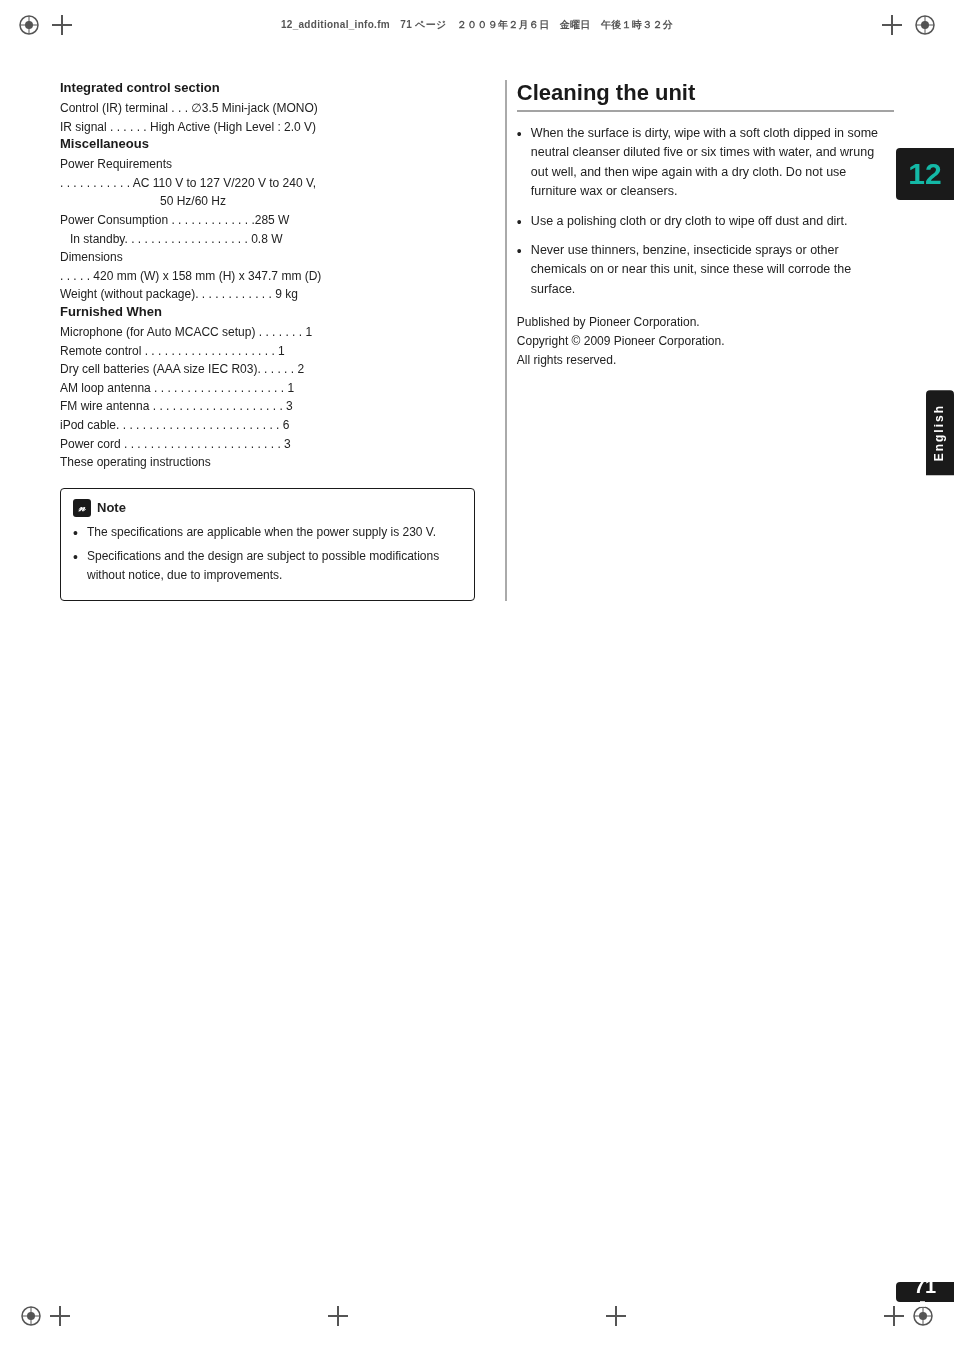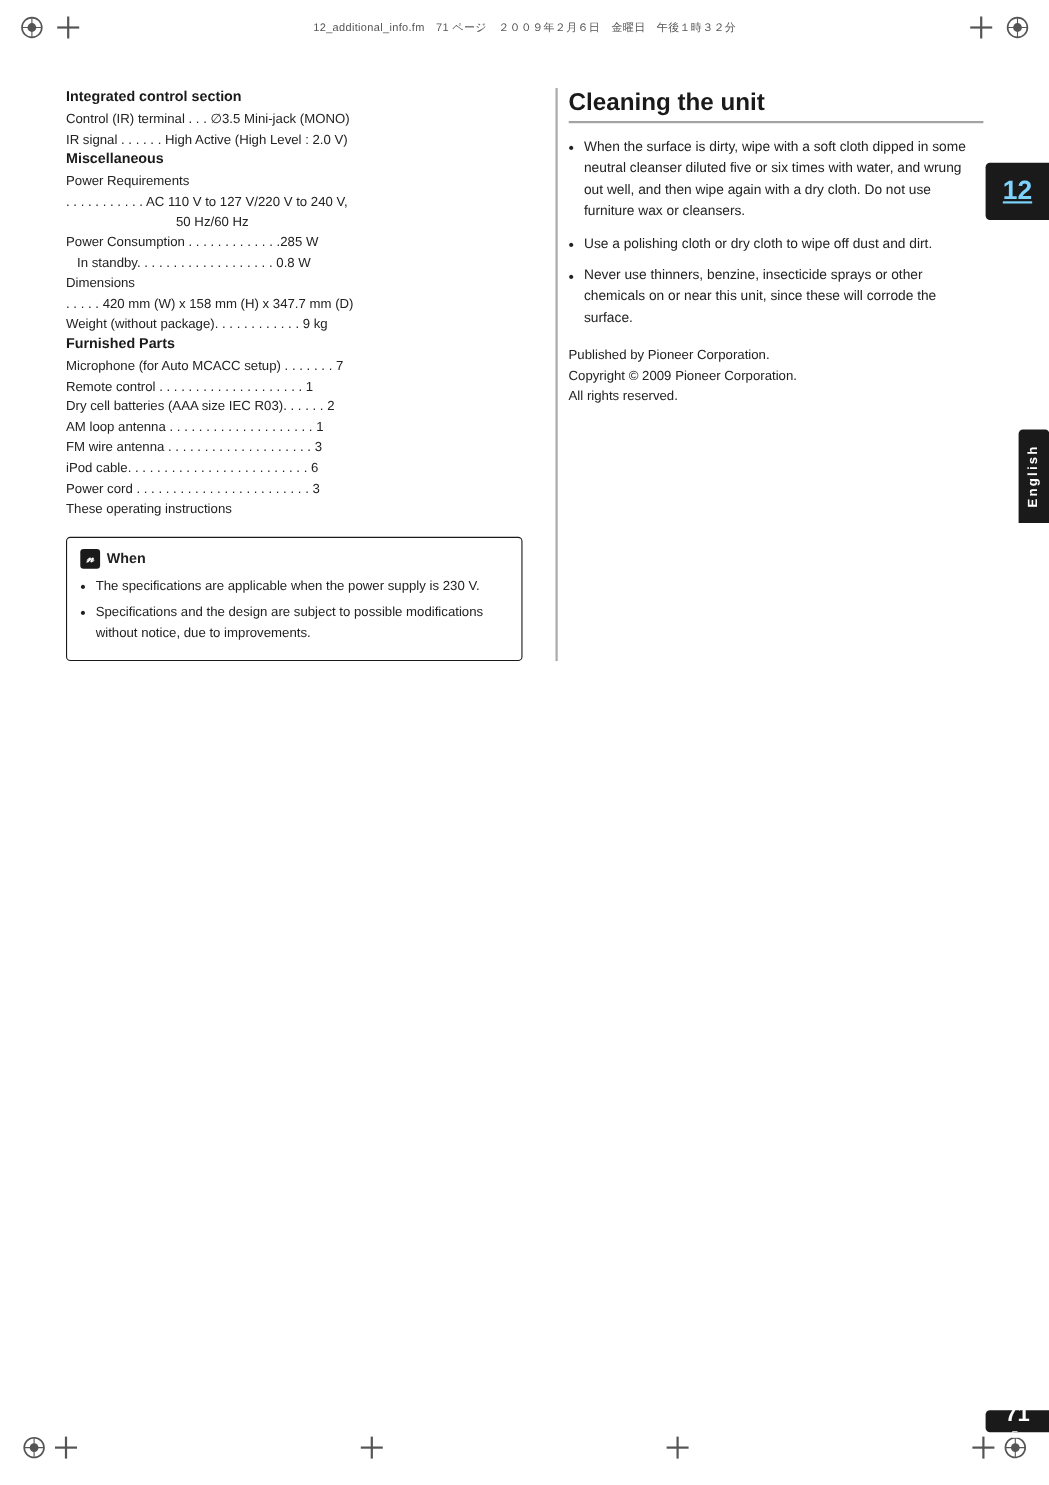--- a/index.html
+++ b/index.html
@@ -32,29 +32,28 @@
     }
 
     
     .chapter-badge {
       position: absolute;
       top: 148px;
       right: 0;
       width: 58px;
       height: 52px;
       background: #1a1a1a;
-      color: #7dd3fc;
+      color: #14b8a6;
       display: flex;
       align-items: center;
       justify-content: center;
-      font-size: 24px;
+      font-size: 30px;
       font-weight: bold;
       border-radius: 4px 0 0 4px;
       z-index: 10;
-      text-decoration: underline;
     }
 
     
     .english-tab {
       position: absolute;
       right: 0;
       top: 390px;
       width: 28px;
       background: #1a1a1a;
       color: #fff;
@@ -261,20 +260,21 @@
 
     
     .top-reg-row {
       display: flex;
       align-items: center;
       justify-content: space-between;
       padding: 8px 18px;
       width: 100%;
       position: relative;
       height: 50px;
+      font-weight: bold;
     }
 
     .reg-cross {
       width: 20px;
       height: 20px;
       position: relative;
       display: inline-block;
       flex-shrink: 0;
     }
 
@@ -373,37 +373,37 @@
             <div style="padding-left:100px;">50 Hz/60 Hz</div>
             <div>Power Consumption . . . . . . . . . . . . .285 W</div>
             <div>&nbsp;&nbsp;&nbsp;In standby. . . . . . . . . . . . . . . . . . . 0.8 W</div>
             <div>Dimensions</div>
             <div>. . . . . 420 mm (W) x 158 mm (H) x 347.7 mm (D)</div>
             <div>Weight (without package). . . . . . . . . . . . 9 kg</div>
           </div>
         </div>
 
         <div>
-          <div class="subsection-title">Furnished Parts</div>
+          <div class="subsection-title">Furnished When</div>
           <div class="spec-text">
-            <div>Microphone (for Auto MCACC setup) . . . . . . . 7</div>
+            <div>Microphone (for Auto MCACC setup) . . . . . . . 1</div>
             <div>Remote control  . . . . . . . . . . . . . . . . . . . . 1</div>
             <div>Dry cell batteries (AAA size IEC R03). . . . . . 2</div>
             <div>AM loop antenna . . . . . . . . . . . . . . . . . . . . 1</div>
             <div>FM wire antenna . . . . . . . . . . . . . . . . . . . . 3</div>
             <div>iPod cable. . . . . . . . . . . . . . . . . . . . . . . . . 6</div>
             <div>Power cord . . . . . . . . . . . . . . . . . . . . . . . . 3</div>
             <div>These operating instructions</div>
           </div>
         </div>
 
         <div class="note-box">
           <div class="note-header">
             <div class="note-icon">𝓃</div>
-            <span>When</span>
+            <span>Note</span>
           </div>
           <ul class="note-bullets">
             <li>The specifications are applicable when the power supply is 230 V.</li>
             <li>Specifications and the design are subject to possible modifications without notice, due to improvements.</li>
           </ul>
         </div>
 
       </div>
 
       <div class="right-col">

